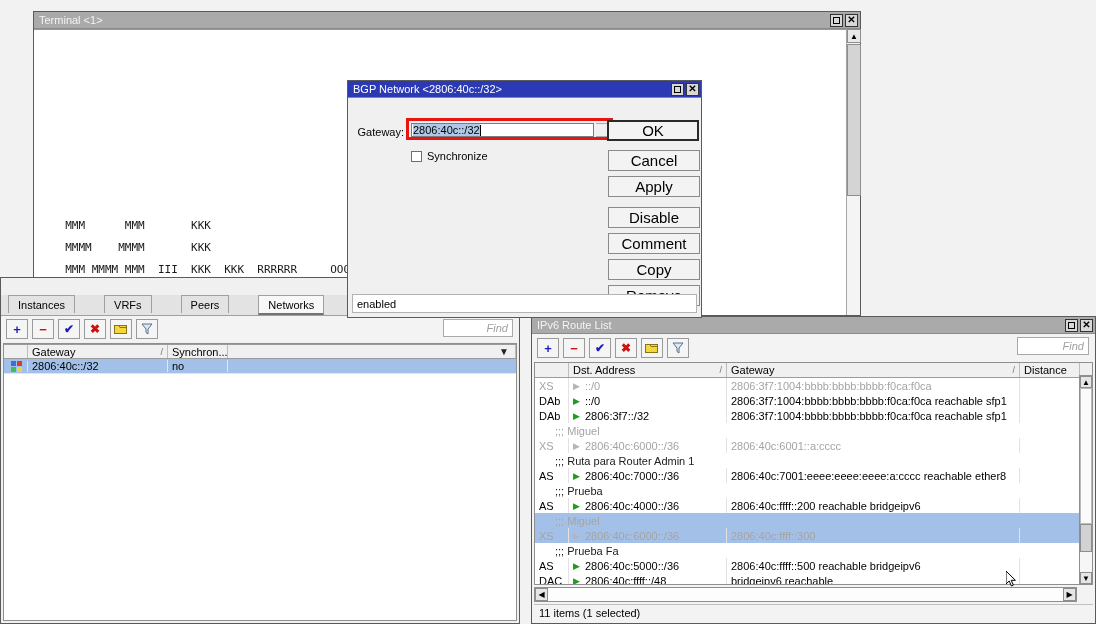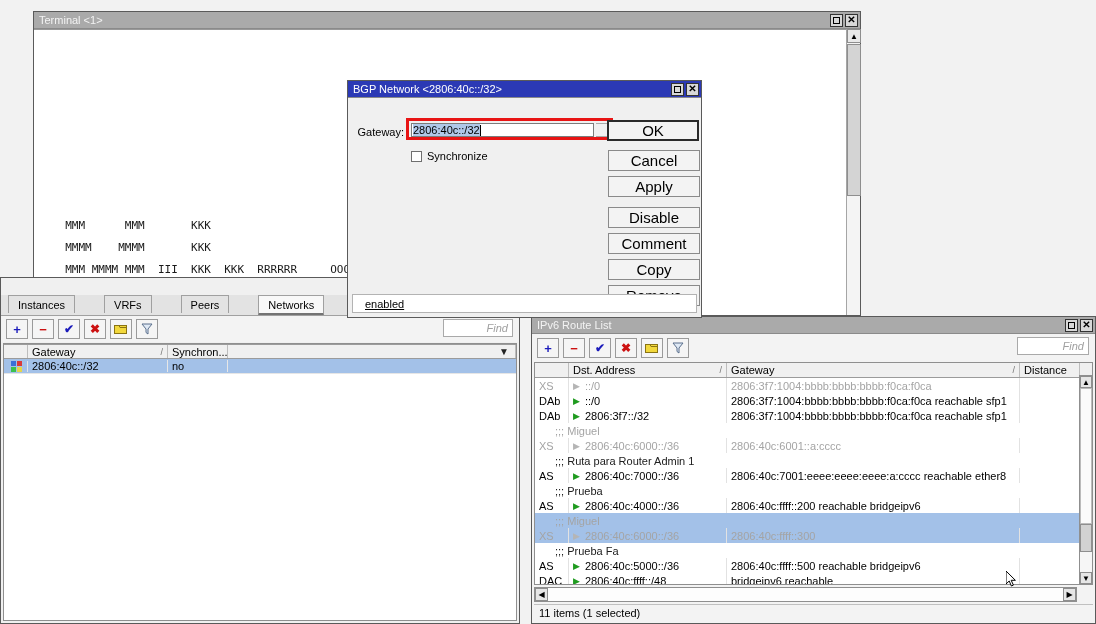--- a/index.html
+++ b/index.html
@@ -164,23 +164,22 @@
     color: #000;
   }
   .dlg-btn.primary { border: 2px solid #2a2a2a; }
   #bgpnet-status {
     position: absolute;
     left: 4px; right: 4px; bottom: 4px; height: 19px;
     background: #ffffff;
     border: 1px solid #b3b3b3;
     box-sizing: border-box;
     display: flex; align-items: center;
-    padding-left: 12px;
-    font-size: 11px;
-    text-decoration: underline;
+    padding-left: 4px;
+    font-size: 11px;
   }
 
   
   #bgp-window { left: 0px; top: 277px; width: 520px; height: 347px; }
   #bgp-body { position: absolute; left:0; top:17px; right:0; bottom:0; background:#f0f0f0; }
   .tabstrip {
     position: relative;
     height: 21px;
     background: #e3e3e3;
     border-bottom: 1px solid #a0a0a0;

